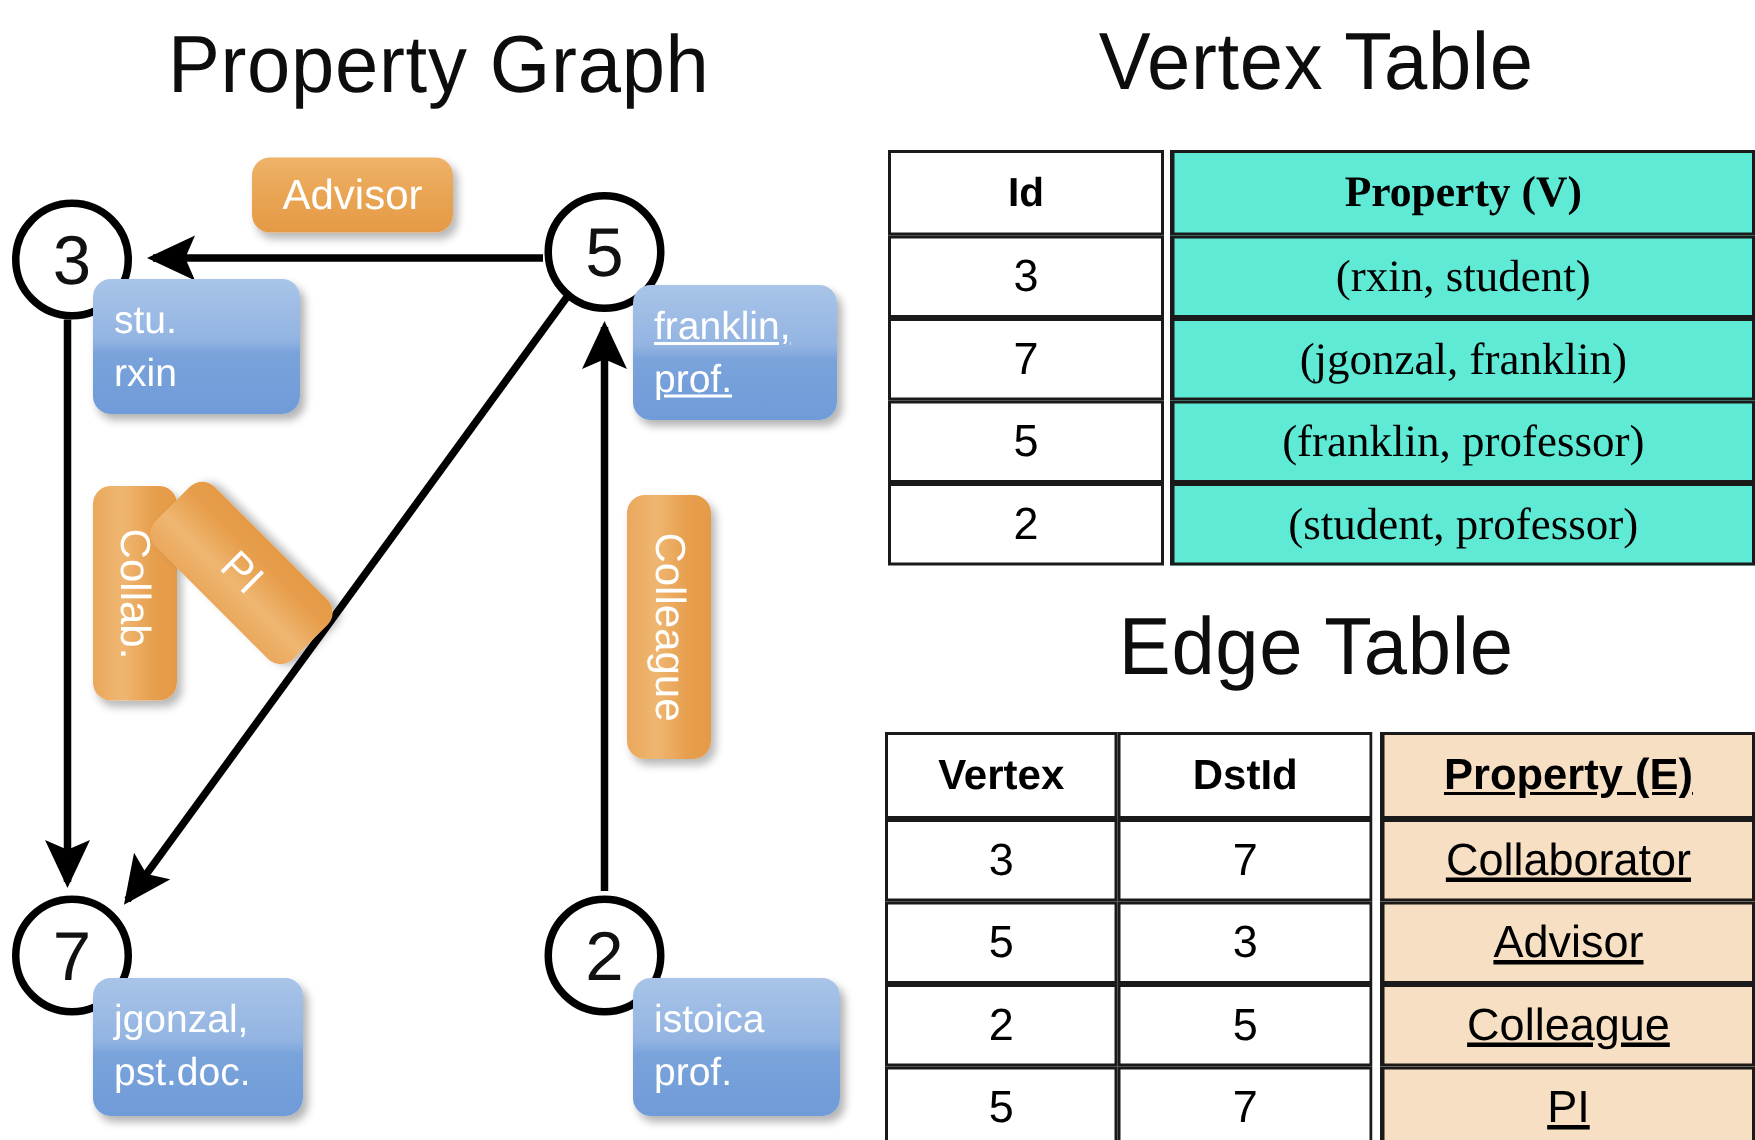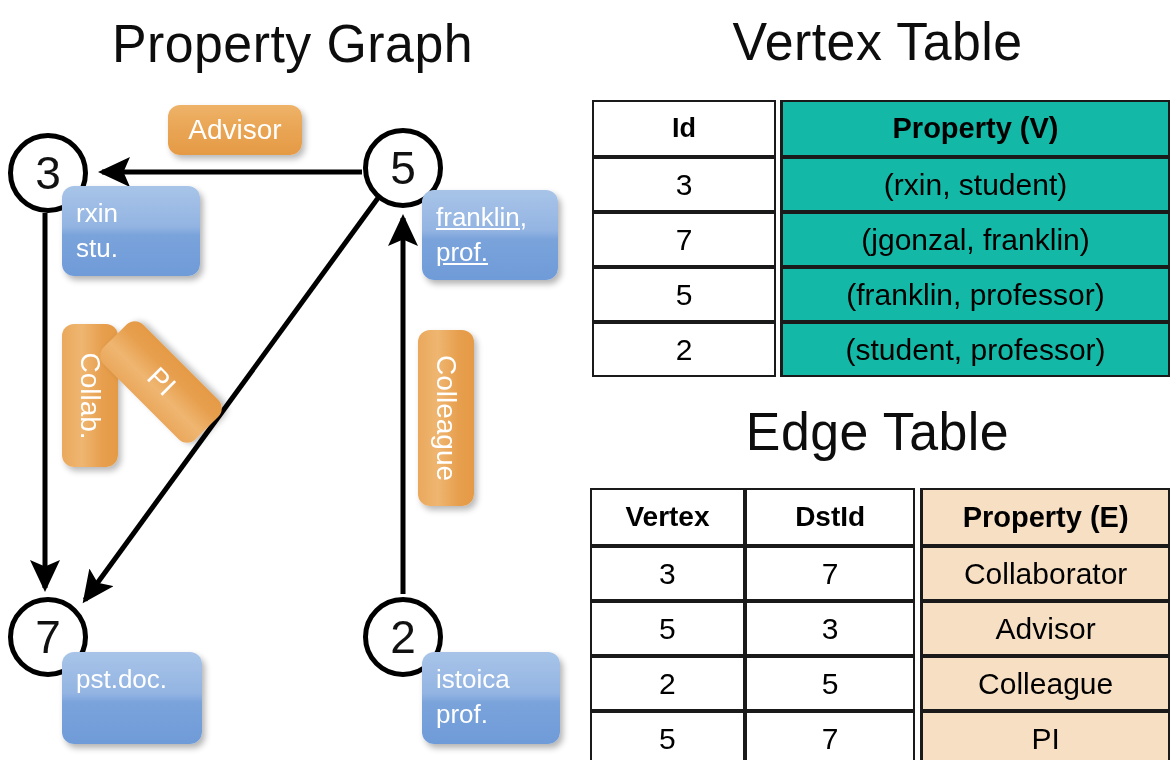--- a/index.html
+++ b/index.html
@@ -141,35 +141,35 @@
   }
   .data-table th {
     font-weight: bold;
   }
 
   
   #vertex-table {
     left: 592px; top: 100px; border-radius: 20px;
   }
   #vertex-table .col-id   { width: 182px; font-size: 30px; }
-  #vertex-table .col-prop { width: 388px; font-size: 30px; background: #14b8a6; }
+  #vertex-table .col-prop { width: 388px; font-size: 30px; background: #5eead4; font-family: Liberation Serif, serif; }
   #vertex-table th.col-id   { font-size: 27px; }
   #vertex-table th.col-prop { font-size: 29px; }
   #vertex-table tr { height: 55px; }
   #vertex-table tr.header-row { height: 57px; }
   #vertex-table .col-prop { border-left: 3px solid #1a1a1a; }
   #vertex-table .gapcol { width: 4px; border: none; background: #ffffff; padding: 0; }
 
   
   #edge-table {
     left: 590px; top: 488px;
   }
   #edge-table .col-src  { width: 152px; font-size: 30px; }
   #edge-table .col-dst  { width: 168px; font-size: 30px; }
-  #edge-table .col-eprop{ width: 246px; font-size: 30px; background: #f7dfc4; }
+  #edge-table .col-eprop{ width: 246px; font-size: 30px; background: #f7dfc4; text-decoration: underline; }
   #edge-table th.col-src, #edge-table th.col-dst { font-size: 28px; }
   #edge-table th.col-eprop { font-size: 29px; }
   #edge-table tr { height: 55px; }
   #edge-table tr.header-row { height: 58px; }
   #edge-table .col-eprop { border-left: 3px solid #1a1a1a; }
   #edge-table .gapcol { width: 5px; border: none; background: #ffffff; padding: 0; }
 </style>
 </head>
 <body>
 
@@ -204,28 +204,29 @@
     <span>5</span>
   </div>
   <div class="node" id="node-7">
     <span>7</span>
   </div>
   <div class="node" id="node-2">
     <span>2</span>
   </div>
 
   <div class="prop-box" id="prop-rxin">
+    <div>stu.</div>
     <div>rxin</div>
-    <div>stu.</div>
   </div>
   <div class="prop-box" id="prop-franklin">
     <div>franklin,</div>
     <div>prof.</div>
   </div>
   <div class="prop-box" id="prop-jgonzal">
+    <div>jgonzal,</div>
     <div>pst.doc.</div>
   </div>
   <div class="prop-box" id="prop-istoica">
     <div>istoica</div>
     <div>prof.</div>
   </div>
 
   <div class="edge-label" id="edge-label-advisor">
     <span>Advisor</span>
   </div>

